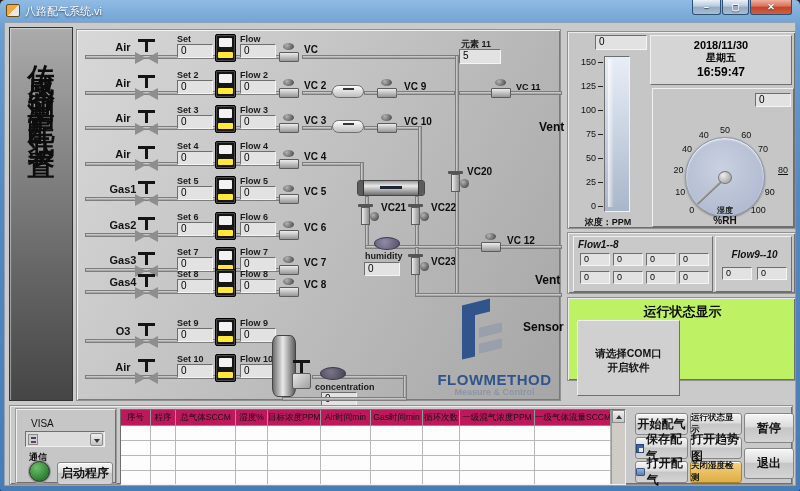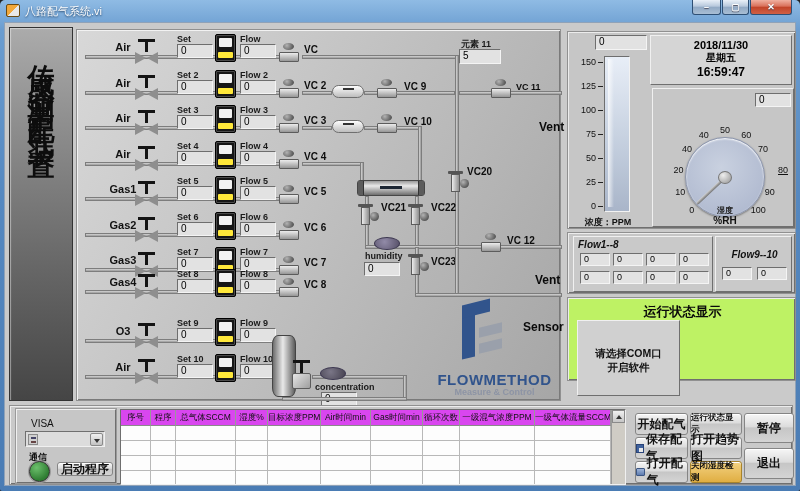--- a/index.html
+++ b/index.html
@@ -142,29 +142,29 @@
     border:1px solid #8a8a8a;border-radius:2px;cursor:pointer;}
   .combo-btn:after{content:"";position:absolute;left:3px;top:5px;border-left:3px solid transparent;border-right:3px solid transparent;border-top:4px solid #333;}
   .comm-lbl{position:absolute;left:12px;top:41px;font-size:9px;font-weight:bold;color:#111;}
   .led{position:absolute;left:12px;top:51px;width:21px;height:21px;border-radius:50%;border:1px solid #2c2c2c;
     background:radial-gradient(circle at 35% 30%,var(--led-green-hi),var(--led-green) 70%);box-shadow:0 0 0 1px #9a9a9a;}
   .btn{position:absolute;display:flex;align-items:center;justify-content:center;gap:2px;cursor:pointer;
     background:linear-gradient(180deg,#f6f6f6,#dcdcdc 45%,#c6c6c6 50%,#d4d4d4);
     border:1px solid #858585;border-radius:3px;font-size:12px;font-weight:bold;color:#111;box-shadow:inset 0 1px 0 #fff;}
   .btn-sm{font-size:8.5px;}
   .btn.warn{background:linear-gradient(180deg,var(--warning-btn),var(--warning-btn-dark));border-color:#a8842c;}
-  .startprog{left:40px;top:52px;width:56px;height:14px;}
+  .startprog{left:40px;top:52px;width:56px;height:23px;}
   .disk-ic{display:inline-block;width:9px;height:9px;background:#41639e;border:1px solid #29447a;position:relative;}
   .disk-ic:after{content:"";position:absolute;left:2px;bottom:0;width:4px;height:4px;background:#e8e8e8;}
   .folder-ic{display:inline-block;width:10px;height:8px;background:linear-gradient(180deg,#9db4d8,#5e7cb0);border:1px solid #3c5684;border-radius:1px;}
   
   .ptable{position:absolute;left:110px;top:3px;width:506px;height:76px;background:#fdfdfd;
     border:1px solid;border-color:#6e6e6e #f0f0f0 #f0f0f0 #6e6e6e;overflow:hidden;}
   .throw{position:absolute;left:0;top:0;height:16px;width:491px;display:flex;}
-  .th{flex:none;height:16px;background:#d946ef;border-right:1px solid #999;border-bottom:1px solid #8a8a8a;
+  .th{flex:none;height:16px;background:#be185d;border-right:1px solid #999;border-bottom:1px solid #8a8a8a;
     font-size:8.5px;line-height:15px;text-align:center;color:#111;overflow:hidden;white-space:nowrap;}
   .tbody{position:absolute;left:0;top:16px;width:491px;}
   .trow{display:flex;height:15px;}
   .td{flex:none;height:15px;border-right:1px solid #b8b8b8;border-bottom:1px solid #b8b8b8;background:#fdfdfd;}
   .tscroll{position:absolute;right:0;top:0;width:14px;height:74px;background:#cfccc5;border-left:1px solid #9a9a9a;}
   .tscroll-up{position:absolute;left:0;top:0;width:13px;height:13px;background:linear-gradient(180deg,#f0f0f0,#c6c6c6);
     border:1px solid #8a8a8a;cursor:pointer;}
   .tscroll-up:after{content:"";position:absolute;left:3px;top:4px;border-left:3px solid transparent;border-right:3px solid transparent;border-bottom:4px solid #333;}
 </style>
 </head>

